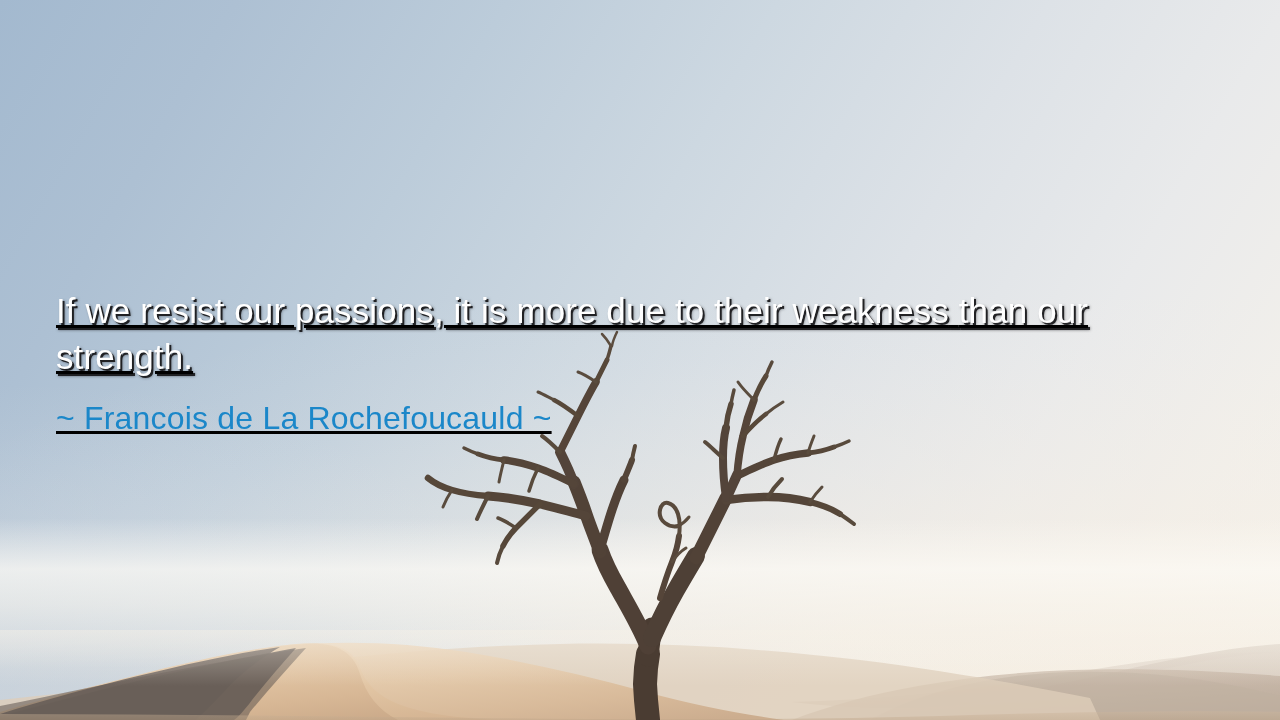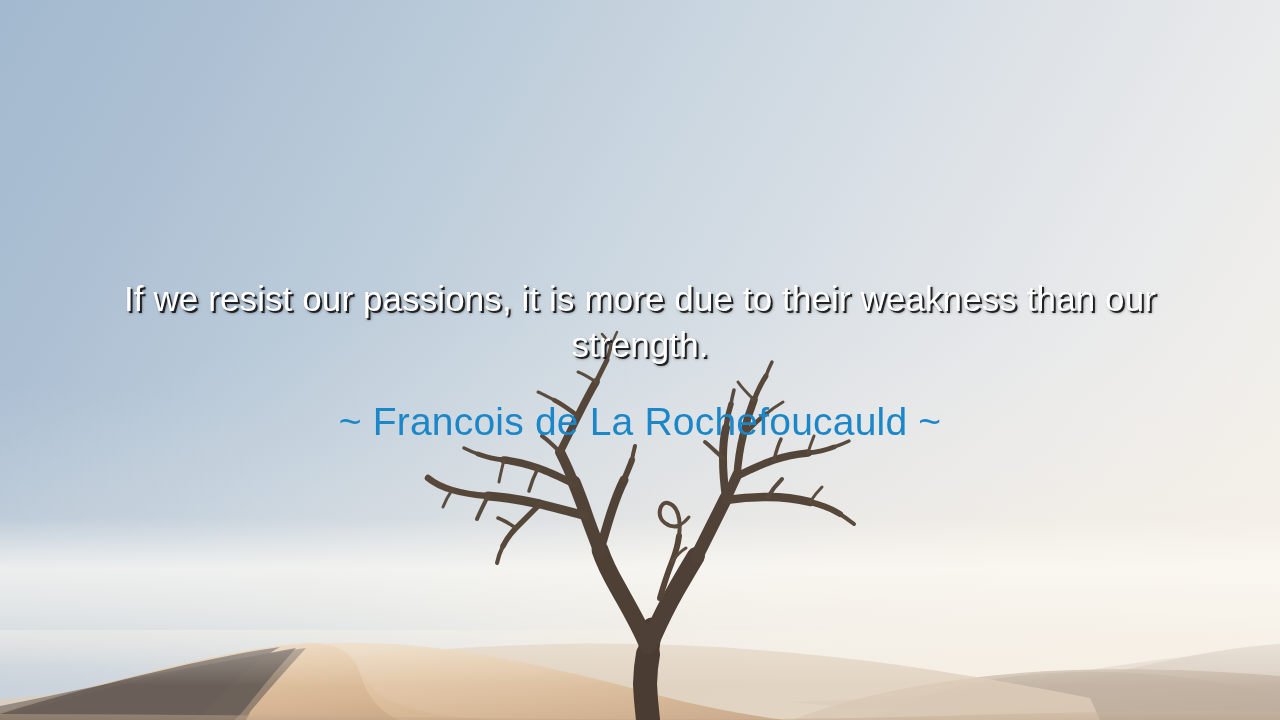--- a/index.html
+++ b/index.html
@@ -93,41 +93,42 @@
     width: 1280px; height: 720px;
     pointer-events: none;
   }
   .tree svg { display: block; width: 1280px; height: 720px; }
 
   
   .quote-block {
     position: absolute;
     left: 0;
     right: 0;
-    top: 276px;
-    text-align: center;
+    top: 288px;
+    text-align: left;
     padding: 0 56px;
     box-sizing: border-box;
+    text-decoration: underline;
   }
 
   .quote-text {
     margin: 0;
     font-size: 35px;
     line-height: 46px;
     font-weight: 400;
     color: #ffffff;
     letter-spacing: 0.1px;
     text-shadow:
       2px 2px 0 rgba(24,24,26,0.92),
       2px 2px 3px rgba(20,20,24,0.55);
   }
 
   .attribution {
-    margin: 34px 0 0 0;
-    font-size: 39px;
+    margin: 18px 0 0 0;
+    font-size: 32px;
     line-height: 40px;
     font-weight: 400;
     color: #1b87c9;
     letter-spacing: 0.2px;
   }
 </style>
 </head>
 <body>
 
 <div class="stage">

